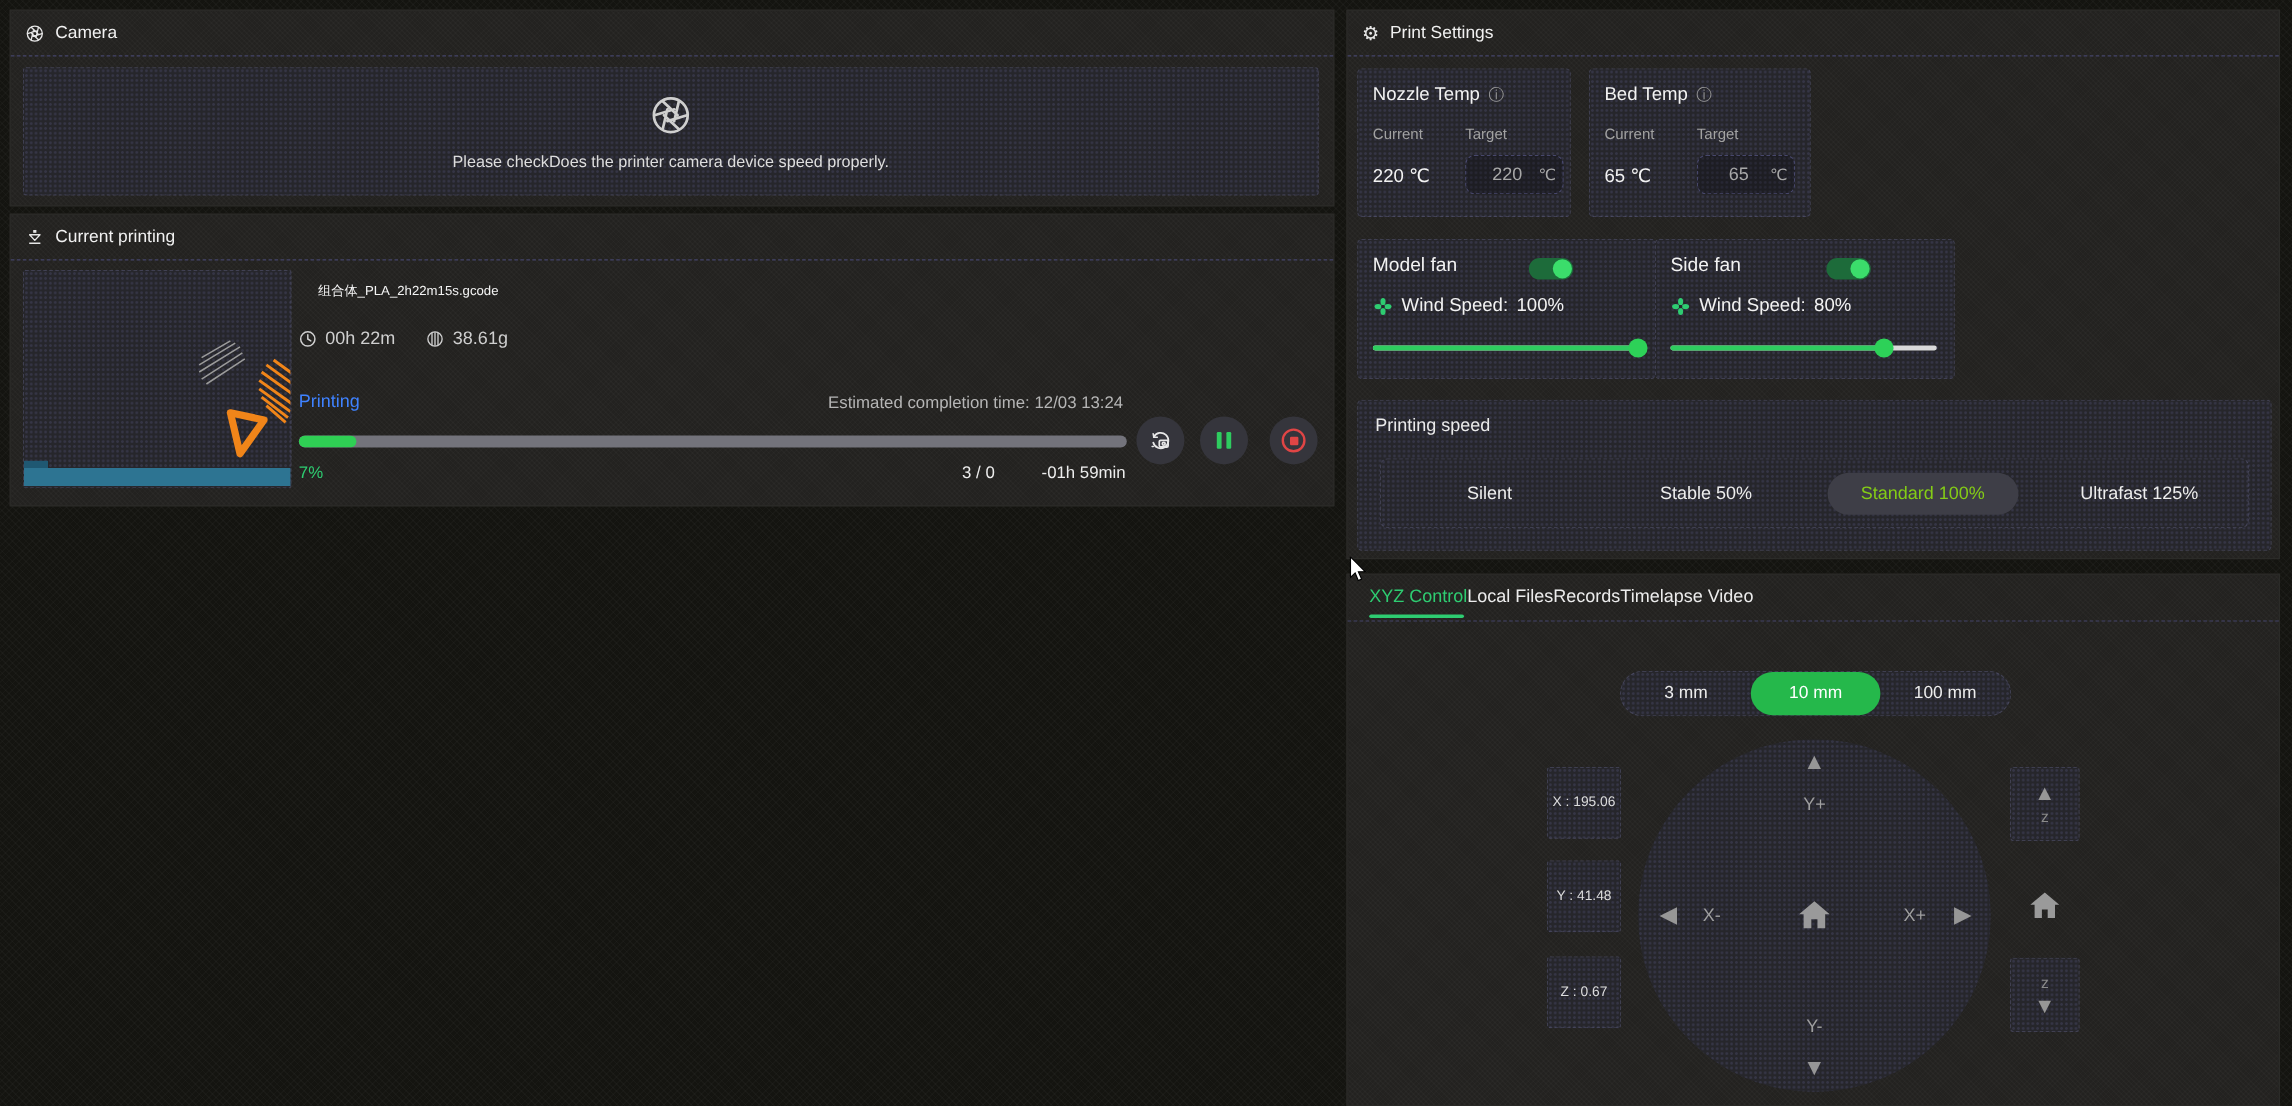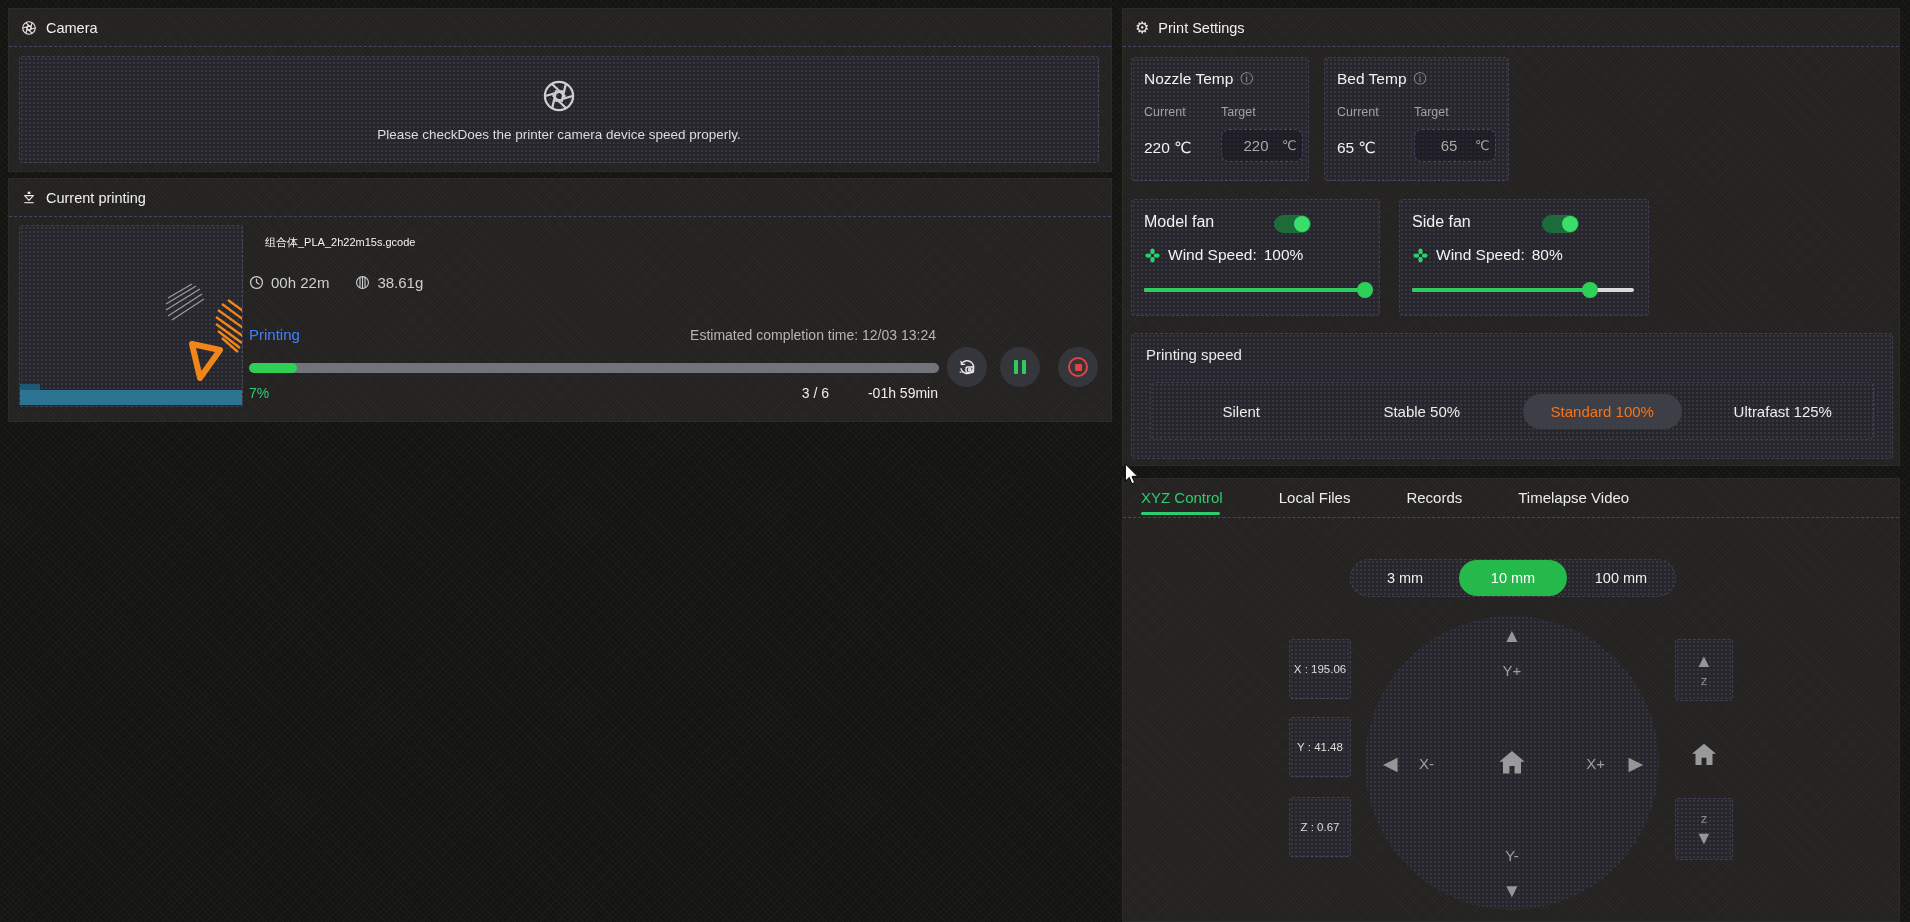--- a/index.html
+++ b/index.html
@@ -73,24 +73,24 @@
   .toggle .knob{position:absolute;right:1px;top:1px;width:16px;height:16px;border-radius:50%;background:#3bdd6b;}
   .wind-row{position:absolute;left:12px;top:46px;display:flex;align-items:center;gap:7px;font-size:15.5px;color:#f2f2f2;}
   .slider{position:absolute;left:12px;top:88px;right:14px;height:4px;border-radius:2px;background:#d9d9d9;}
   .slider .fill{position:absolute;left:0;top:0;height:100%;background:#2ecc5f;border-radius:2px;}
   .slider .thumb{position:absolute;top:-6px;width:16px;height:16px;border-radius:50%;background:#2dd158;}
 
   
   .speed-title{position:absolute;left:14px;top:12px;font-size:15px;color:#eaeaea;}
   .speed-row{position:absolute;left:18px;top:48px;right:18px;height:58px;border-radius:6px;display:flex;align-items:center;}
   .speed-opt{flex:1;text-align:center;font-size:15px;color:#ededed;cursor:pointer;}
-  .speed-opt .pill{display:inline-block;padding:9px 28px;border-radius:24px;background:#3e3e47;color:#f97316;}
-
-  
-  .tabs{position:absolute;left:18px;top:10px;display:flex;gap:56px;font-size:15px;color:#ececec;}
+  .speed-opt .pill{display:inline-block;padding:9px 28px;border-radius:24px;background:#3e3e47;color:#84cc16;}
+
+  
+  .tabs{position:absolute;left:18px;top:10px;display:flex;font-size:15px;color:#ececec;}
   .tab{cursor:pointer;}
   .tab.active{color:#2ecc71;}
   .tab-underline{position:absolute;left:18px;top:33px;width:79px;height:3px;border-radius:2px;background:#2ecc71;}
   .tabs-divider{position:absolute;left:0;right:0;top:38px;border-top:1px dashed #45456b;}
   .dist-pills{position:absolute;left:227px;top:80px;width:326px;height:38px;border-radius:19px;display:flex;align-items:center;}
   .dist-opt{flex:1;height:100%;display:flex;align-items:center;justify-content:center;font-size:14.5px;color:#ededed;cursor:pointer;border-radius:19px;}
   .dist-opt.selected{background:#25b84b;color:#ffffff;}
   .coord-box{position:absolute;left:166px;width:62px;height:60px;border-radius:3px;display:flex;align-items:center;justify-content:center;font-size:11.5px;color:#dddddd;}
   .pad{position:absolute;left:242px;top:137px;width:294px;height:294px;border-radius:50%;border:none;}
   .pad .tri{position:absolute;font-size:19px;color:#969696;cursor:pointer;line-height:1;}
@@ -178,21 +178,21 @@
   </div>
 
   <div class="status-printing">Printing</div>
   <div class="estimated">Estimated completion time: 12/03 13:24</div>
 
   <div class="progress">
     <div class="progress-fill" style="width: 7%;"></div>
   </div>
 
   <div class="pct">7%</div>
-  <div class="layers">3 / 6</div>
+  <div class="layers">3 / 0</div>
   <div class="timeleft">-01h 59min</div>
 
   <div class="cir-btn" style="left:938px;">
     <span class="icon">
       <svg width="22" height="22" viewBox="0 0 24 24" fill="none" stroke="#e8e8e8" stroke-width="1.6" stroke-linecap="round">
         <path d="M6 9 A7 7 0 1 1 5.5 14"></path>
         <path d="M6 9 L9.2 9.2 M6 9 L5.4 5.9" stroke-width="1.4"></path>
         <rect x="11" y="12" width="8" height="6" rx="1.2"></rect>
         <circle cx="15" cy="15" r="1.3"></circle>
         <path d="M4.5 17.5 h1 M7.5 17.5 h1" stroke-width="1.4"></path>
@@ -264,21 +264,21 @@
       </span>
       <span>Wind Speed:</span>
       <span>100%</span>
     </div>
     <div class="slider">
       <div class="fill" style="width: 100%;"></div>
       <div class="thumb" style="left: calc(100% - 8px);"></div>
     </div>
   </div>
 
-  <div class="card dots" style="left:276px;top:190px;width:250px;height:117px;">
+  <div class="card dots" style="left:256px;top:190px;width:250px;height:117px;">
     <span class="fan-label">Side fan</span>
     <div class="toggle">
         <div class="knob"></div>
       </div>
     <div class="wind-row">
       <span class="icon">
         <svg width="17" height="17" viewBox="0 0 24 24" fill="#2ecc71">
           <ellipse cx="12" cy="6.2" rx="3" ry="4.2"></ellipse>
           <ellipse cx="17.8" cy="12" rx="4.2" ry="3"></ellipse>
           <ellipse cx="12" cy="17.8" rx="3" ry="4.2"></ellipse>

